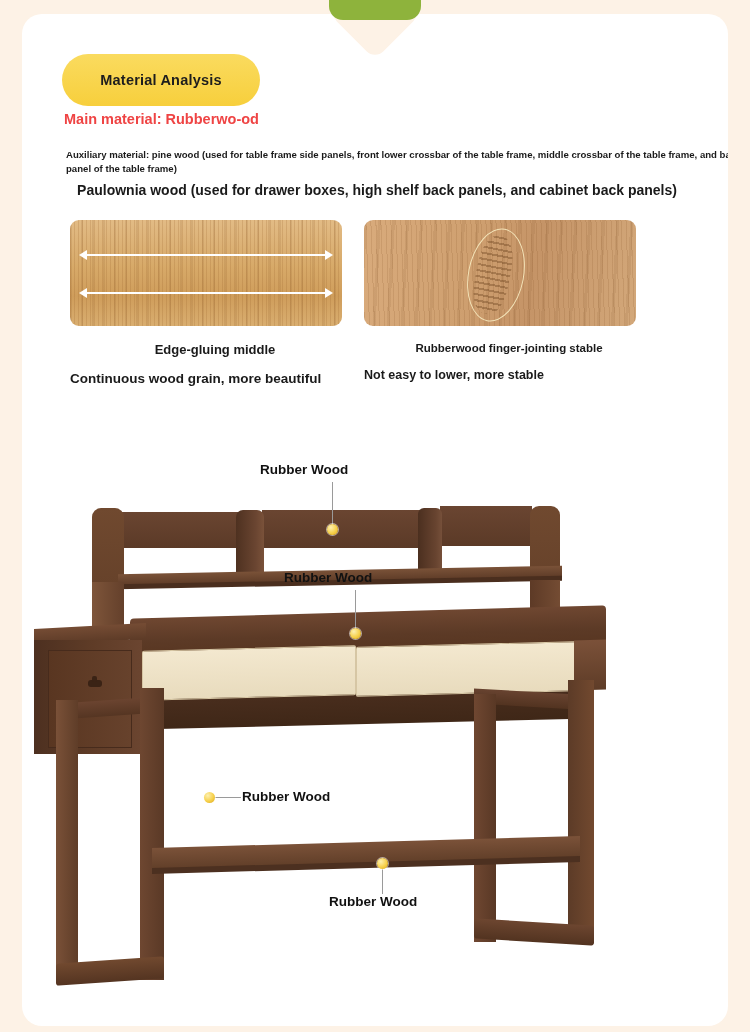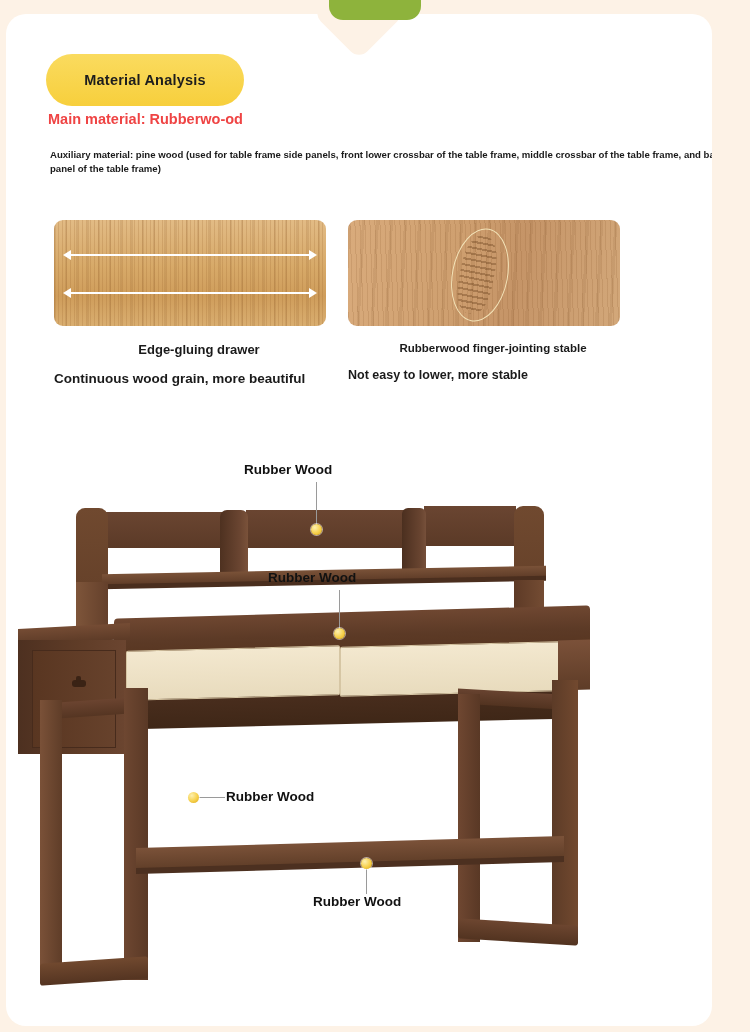--- a/index.html
+++ b/index.html
@@ -11,21 +11,21 @@
   }
 
   
   .green-tab{
     position:absolute;left:50%;top:-26px;transform:translateX(-50%);
     width:92px;height:46px;background:#8eb33c;border-radius:14px;z-index:3;
   }
 
   
   .card{
-    position:absolute;left:6px;top:14px;width:706px;height:1012px;
+    position:absolute;left:22px;top:14px;width:706px;height:1012px;
     background:#ffffff;border-radius:20px;overflow:hidden;z-index:2;
   }
   
   .card-notch{
     position:absolute;left:50%;top:-34px;transform:translateX(-50%) rotate(45deg);
     width:66px;height:66px;background:#fdf2e6;border-radius:12px;z-index:4;
   }
 
   
   .badge{
@@ -214,29 +214,30 @@
 
 <div class="card">
   <div class="card-notch"></div>
 
   <div class="badge">
     <span class="badge-label">Material Analysis</span>
   </div>
 
   <div class="main-mat">Main material: Rubberwo-od</div>
   <div class="aux-mat">Auxiliary material: pine wood (used for table frame side panels, front lower crossbar of the table frame, middle crossbar of the table frame, and back panel of the table frame)</div>
+  <div class="paulownia">Paulownia wood (used for drawer boxes, high shelf back panels, and cabinet back panels)</div>
 
   <div class="panels">
 
     <div class="panel-col left">
       <div class="wood oak">
         <div class="arrow-row a1"></div>
         <div class="arrow-row a2"></div>
       </div>
-      <div class="cap1">Edge-gluing drawer</div>
+      <div class="cap1">Edge-gluing middle</div>
       <div class="cap2">Continuous wood grain, more beautiful</div>
     </div>
 
     <div class="panel-col right">
       <div class="wood rubber">
         <div class="joint-teeth"></div>
         <div class="joint-ellipse"></div>
       </div>
       <div class="cap1">Rubberwood finger-jointing stable</div>
       <div class="cap2">Not easy to lower, more stable</div>

